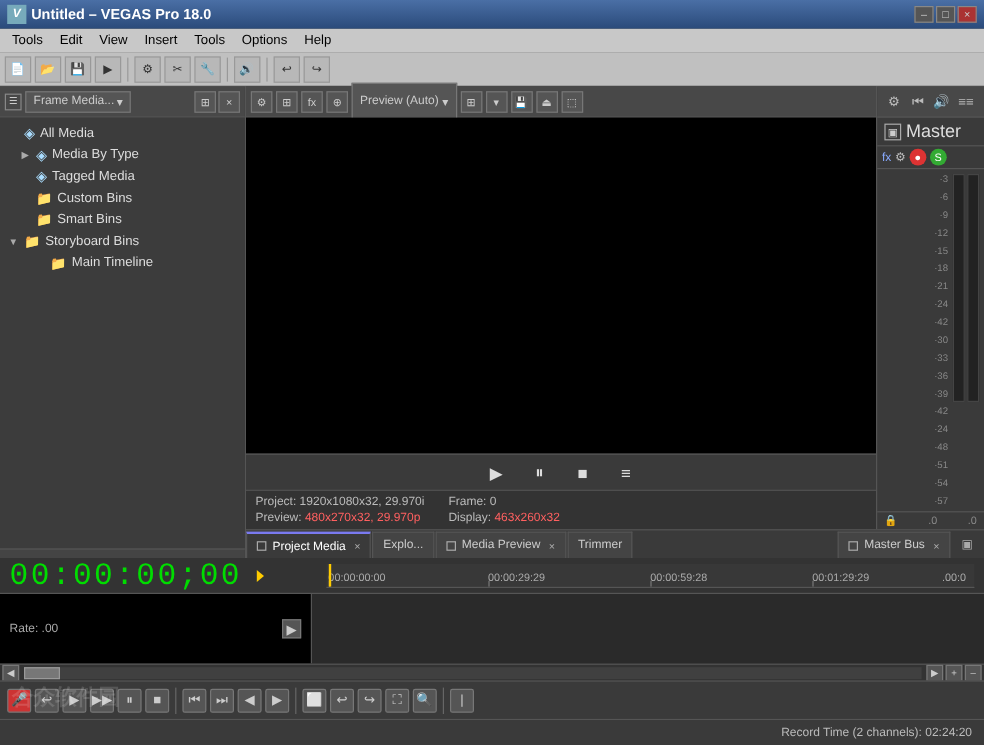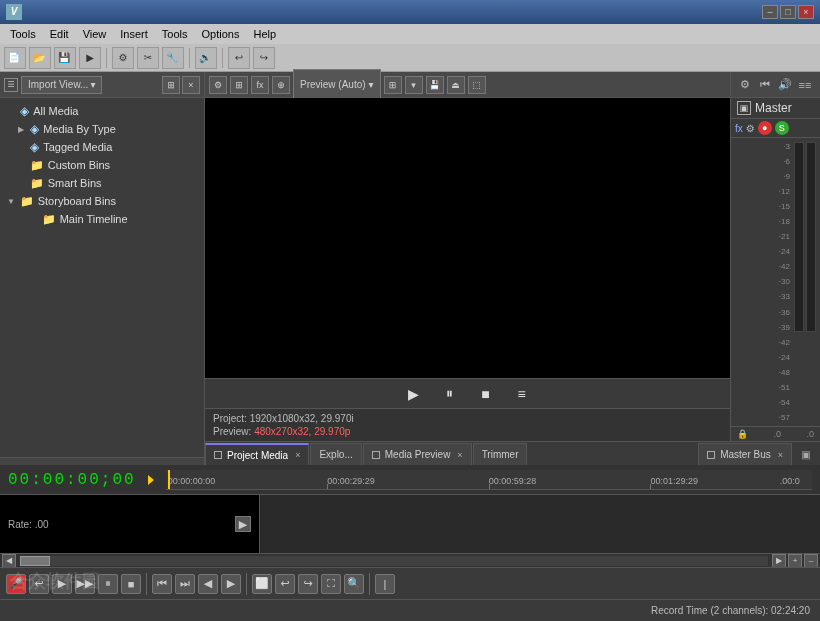--- a/index.html
+++ b/index.html
@@ -432,21 +432,21 @@
       background: #333;
       display: flex;
       align-items: center;
       padding: 0 8px;
       gap: 8px;
       border-bottom: 1px solid #555;
     }
     
     #timecode-display {
       font-family: 'Courier New', monospace;
-      font-size: 16px;
+      font-size: 26px;
       color: #00dd00;
       letter-spacing: 2px;
     }
     
     #tl-ruler {
       height: 20px;
       background: #383838;
       border-bottom: 1px solid #555;
       display: flex;
       align-items: flex-end;
@@ -558,20 +558,21 @@
       color: #bbb;
     }
 
   </style>
 </head>
 <body>
 
 <div id="title-bar">
   <div id="title-bar-left">
     <span id="title-bar-icon">V</span>
+    <span>Untitled – VEGAS Pro 18.0</span>
   </div>
   <div id="title-bar-controls">
     <div class="title-btn">–</div>
     <div class="title-btn">□</div>
     <div class="title-btn" style="background:#aa3333;">×</div>
   </div>
 </div>
 
 <div id="menu-bar">
   <span class="menu-item">Tools</span>
@@ -599,21 +600,21 @@
   <div class="tb-btn">↪</div>
 </div>
 
 <div id="main-content">
   <div id="upper-panels">
 
     <div id="left-panel">
       <div class="panel-header-bar">
         <div style="width:14px;height:14px;border:1px solid #888;display:flex;align-items:center;justify-content:center;font-size:8px;color:#ccc;cursor:pointer;">☰</div>
         <div class="import-btn">
-          <span>Import View...</span>
+          <span>Frame Media...</span>
           <span>▾</span>
         </div>
         <div style="margin-left:auto;display:flex;gap:2px;">
           <div class="panel-tb-btn">⊞</div>
           <div class="panel-tb-btn">×</div>
         </div>
       </div>
 
       <div id="media-tree">
 
@@ -692,34 +693,38 @@
             <div class="play-btn">⏸</div>
             <div class="play-btn">■</div>
             <div class="play-btn">≡</div>
           </div>
 
           <div id="preview-info">
             <div class="info-col">
               <span>Project: 1920x1080x32, 29.970i</span>
               <span>Preview: <span style="color:#ff6060;">480x270x32, 29.970p</span></span>
             </div>
+            <div class="info-col">
+              <span>Frame: <span>0</span></span>
+              <span>Display: <span style="color:#ff6060;">463x260x32</span></span>
+            </div>
           </div>
         </div>
 
         <div id="mixer-panel">
           <div id="mixer-header">
             <div class="mixer-icon-btn">⚙</div>
             <div class="mixer-icon-btn">⏮</div>
             <div class="mixer-icon-btn">🔊</div>
             <div class="mixer-icon-btn">≡≡</div>
           </div>
 
           <div style="display:flex;align-items:center;padding:3px 6px;gap:4px;border-bottom:1px solid #555;">
             <span style="width:14px;height:14px;border:1px solid #aaa;display:inline-flex;align-items:center;justify-content:center;font-size:9px;">▣</span>
-            <span style="font-size:12px;color:#ddd;">Master</span>
+            <span style="font-size:15px;color:#ddd;">Master</span>
           </div>
 
           <div style="display:flex;align-items:center;padding:2px 4px;gap:3px;border-bottom:1px solid #555;">
             <span style="font-size:10px;color:#88aaff;cursor:pointer;">fx</span>
             <span style="font-size:10px;color:#bbb;cursor:pointer;">⚙</span>
             <span style="width:14px;height:14px;border-radius:50%;background:#dd3333;display:inline-block;font-size:9px;text-align:center;line-height:14px;color:#fff;cursor:pointer;">●</span>
             <span style="width:14px;height:14px;border-radius:50%;background:#33aa33;display:inline-block;font-size:9px;text-align:center;line-height:14px;color:#fff;cursor:pointer;">S</span>
           </div>
 
           <div id="mixer-meter-area">
@@ -792,21 +797,21 @@
   </div>
 
   <div id="bottom-section">
     <div id="timeline-main">
 
       <div id="timeline-top-bar">
         <div id="timecode-display">00:00:00;00</div>
         <div style="margin-left:4px;width:0;height:0;border-left:6px solid #ffcc00;border-top:5px solid transparent;border-bottom:5px solid transparent;"></div>
 
         <div id="tl-ruler-wrap" style="flex:1;display:flex;flex-direction:column;margin-left:4px;">
-          <div id="tl-ruler" style="position:relative;height:20px;background:#383838;overflow:hidden;">
+          <div id="tl-ruler" style="position:relative;height:20px;background:#383838;overflow:hidden;margin-left:40px;">
             <span class="tl-mark" style="left:2px;">00:00:00:00</span>
             <span class="tl-tick" style="left:2px;"></span>
             <span class="tl-mark" style="left:25%;">00:00:29:29</span>
             <span class="tl-tick" style="left:25%;"></span>
             <span class="tl-mark" style="left:50%;">00:00:59:28</span>
             <span class="tl-tick" style="left:50%;"></span>
             <span class="tl-mark" style="left:75%;">00:01:29:29</span>
             <span class="tl-tick" style="left:75%;"></span>
             <span class="tl-mark" style="left:95%;">.00:0</span>
 

